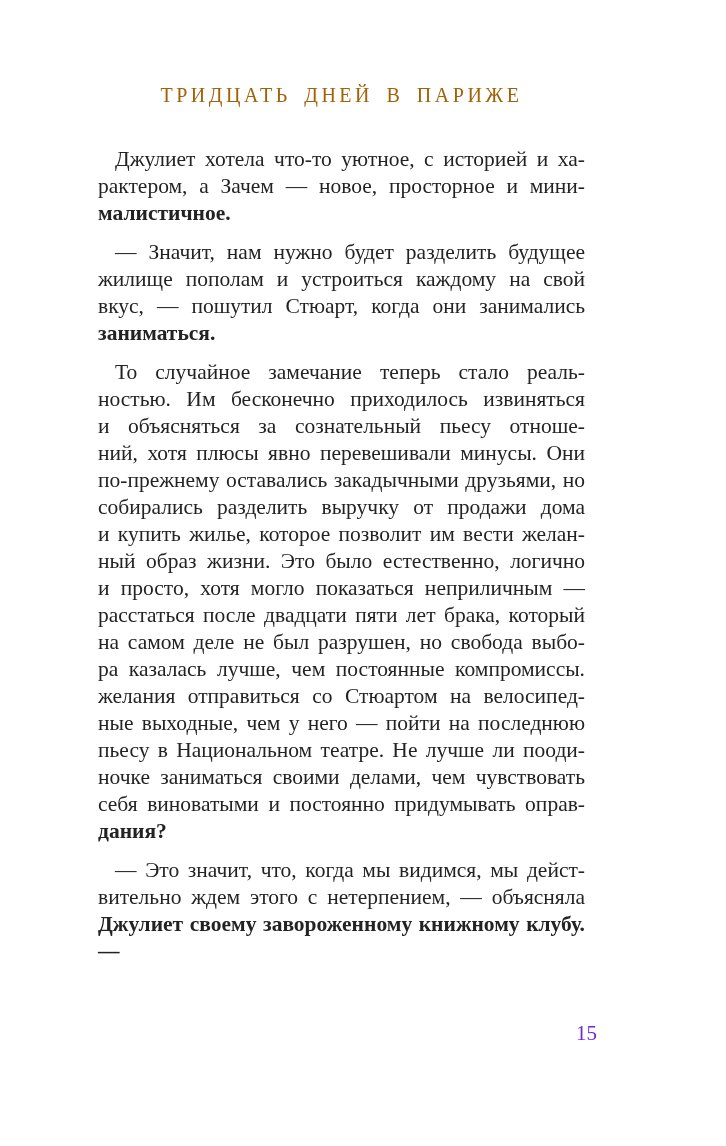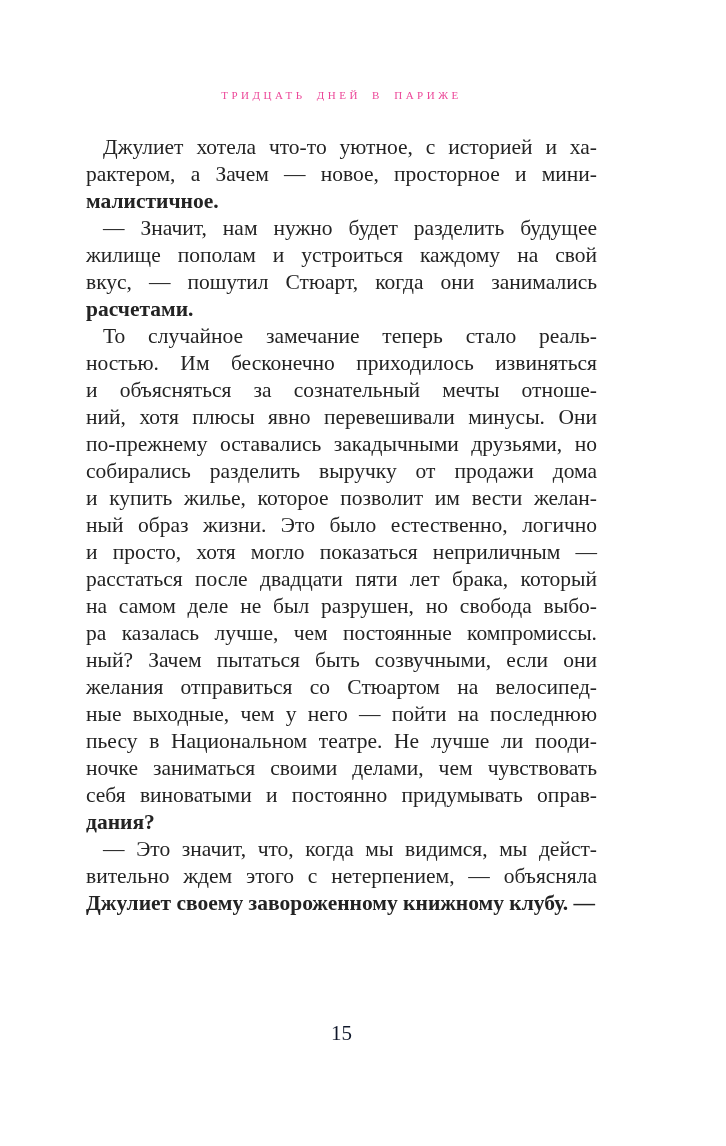--- a/index.html
+++ b/index.html
@@ -15,94 +15,93 @@
     overflow: hidden;
     font-family: "Liberation Serif", "DejaVu Serif", serif;
     color: #232323;
   }
   .running-header {
     position: absolute;
     top: 86px;
     left: 86px;
     width: 511px;
     text-align: center;
-    font-size: 11px;
+    font-size: 20px;
     line-height: 19px;
     letter-spacing: 3.5px;
     word-spacing: 5px;
-    color: #ec4899;
+    color: #a16207;
     white-space: nowrap;
   }
   .body-text {
     position: absolute;
     top: 134px;
     left: 86px;
     width: 511px;
     font-size: 21.5px;
     line-height: 27px;
   }
   .paragraph {
-    margin: 0;
+    margin: 12px;
     padding: 0;
   }
   .line {
     text-align: justify;
     text-align-last: justify;
     white-space: normal;
   }
   .line.first {
     text-indent: 17px;
   }
   .line.last {
     text-align-last: left;
     font-weight: bold;
   }
   .page-number {
     position: absolute;
     top: 1020px;
     left: 86px;
     width: 511px;
-    text-align: center;
+    text-align: right;
     font-size: 21px;
     line-height: 27px;
-    color: #0f172a;
+    color: #6d28d9;
   }
 </style>
 </head>
 <body>
 
 <div class="book-page">
   <div class="running-header">ТРИДЦАТЬ ДНЕЙ В ПАРИЖЕ</div>
 
   <div class="body-text">
       <div class="paragraph">
         <div class="line first">Джулиет хотела что-то уютное, с историей и ха-</div>
         <div class="line">рактером, а Зачем — новое, просторное и мини-</div>
         <div class="line last">малистичное.</div>
       </div>
       <div class="paragraph">
         <div class="line first">— Значит, нам нужно будет разделить будущее</div>
         <div class="line">жилище пополам и устроиться каждому на свой</div>
         <div class="line">вкус, — пошутил Стюарт, когда они занимались</div>
-        <div class="line last">расчетами.</div>
+        <div class="line last">заниматься.</div>
       </div>
       <div class="paragraph">
         <div class="line first">То случайное замечание теперь стало реаль-</div>
         <div class="line">ностью. Им бесконечно приходилось извиняться</div>
-        <div class="line">и объясняться за сознательный мечты отноше-</div>
+        <div class="line">и объясняться за сознательный пьесу отноше-</div>
         <div class="line">ний, хотя плюсы явно перевешивали минусы. Они</div>
         <div class="line">по-прежнему оставались закадычными друзьями, но</div>
         <div class="line">собирались разделить выручку от продажи дома</div>
         <div class="line">и купить жилье, которое позволит им вести желан-</div>
         <div class="line">ный образ жизни. Это было естественно, логично</div>
         <div class="line">и просто, хотя могло показаться неприличным —</div>
         <div class="line">расстаться после двадцати пяти лет брака, который</div>
         <div class="line">на самом деле не был разрушен, но свобода выбо-</div>
         <div class="line">ра казалась лучше, чем постоянные компромиссы.</div>
-        <div class="line">ный? Зачем пытаться быть созвучными, если они</div>
         <div class="line">желания отправиться со Стюартом на велосипед-</div>
         <div class="line">ные выходные, чем у него — пойти на последнюю</div>
         <div class="line">пьесу в Национальном театре. Не лучше ли пооди-</div>
         <div class="line">ночке заниматься своими делами, чем чувствовать</div>
         <div class="line">себя виноватыми и постоянно придумывать оправ-</div>
         <div class="line last">дания?</div>
       </div>
       <div class="paragraph">
         <div class="line first">— Это значит, что, когда мы видимся, мы дейст-</div>
         <div class="line">вительно ждем этого с нетерпением, — объясняла</div>

